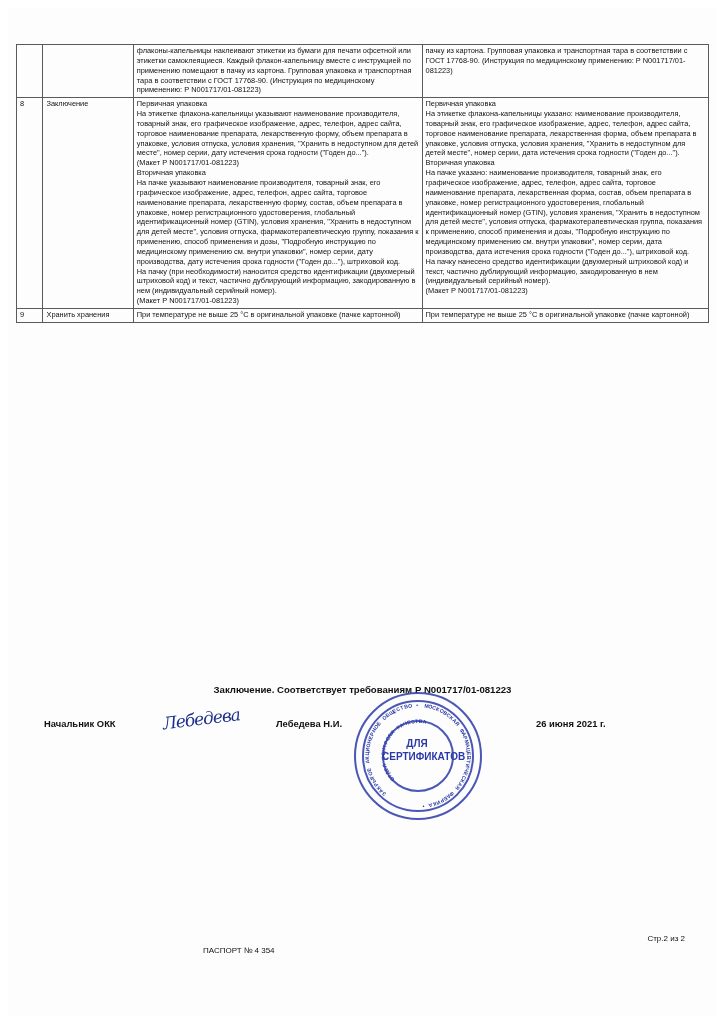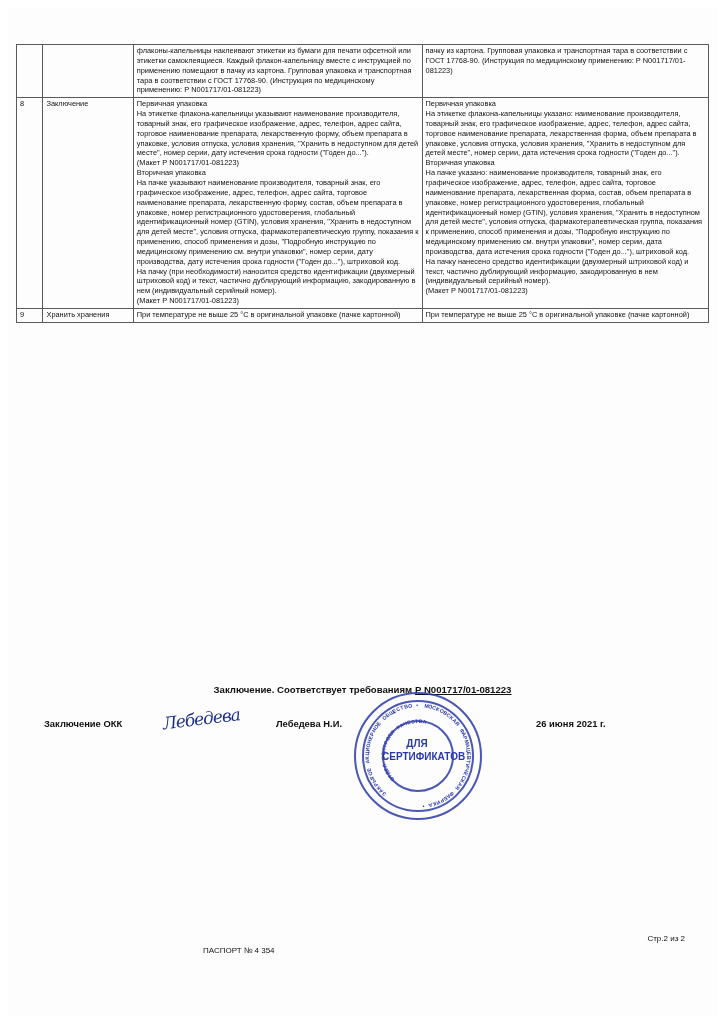--- a/index.html
+++ b/index.html
@@ -55,21 +55,20 @@
     position: absolute;
     left: 0;
     top: 676px;
     width: 709px;
     text-align: center;
     font-size: 9.6px;
     font-weight: bold;
     color: #111;
   }
   .conclusion span.u {
-    text-decoration: underline;
   }
   .sign-row {
     position: absolute;
     left: 0;
     top: 700px;
     width: 709px;
     height: 120px;
   }
   .sign-title {
     position: absolute;
@@ -220,21 +219,21 @@
         </tr>
 
       </tbody>
     </table>
 
     <div class="conclusion">
       <span>Заключение. Соответствует требованиям </span><span class="u">Р N001717/01-081223</span>
     </div>
 
     <div class="sign-row">
-      <div class="sign-title">Заключение ОКК</div>
+      <div class="sign-title">Начальник ОКК</div>
       <div class="sign-scribble">Лебедева</div>
       <div class="sign-name">Лебедева Н.И.</div>
       <div class="sign-date">26 июня 2021 г.</div>
 
       <div class="stamp">
         <div class="ring ring1"></div>
         <div class="ring ring2"></div>
         <div class="ring ring3"></div>
         <div class="arc" id="stamp-arc-outer">
             <span style="font-size: 5.2px; transform: translate(-34.7105px, 41.3664px) rotate(220deg);">З</span>

